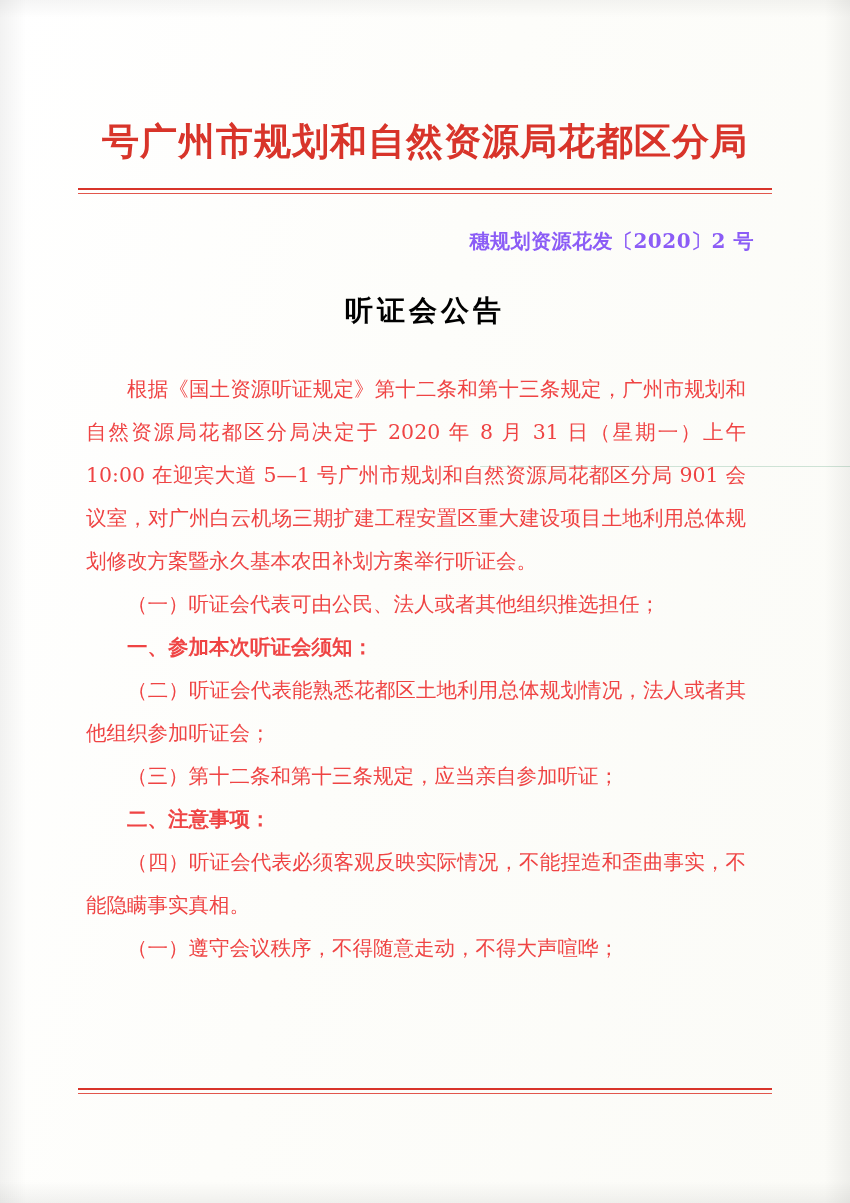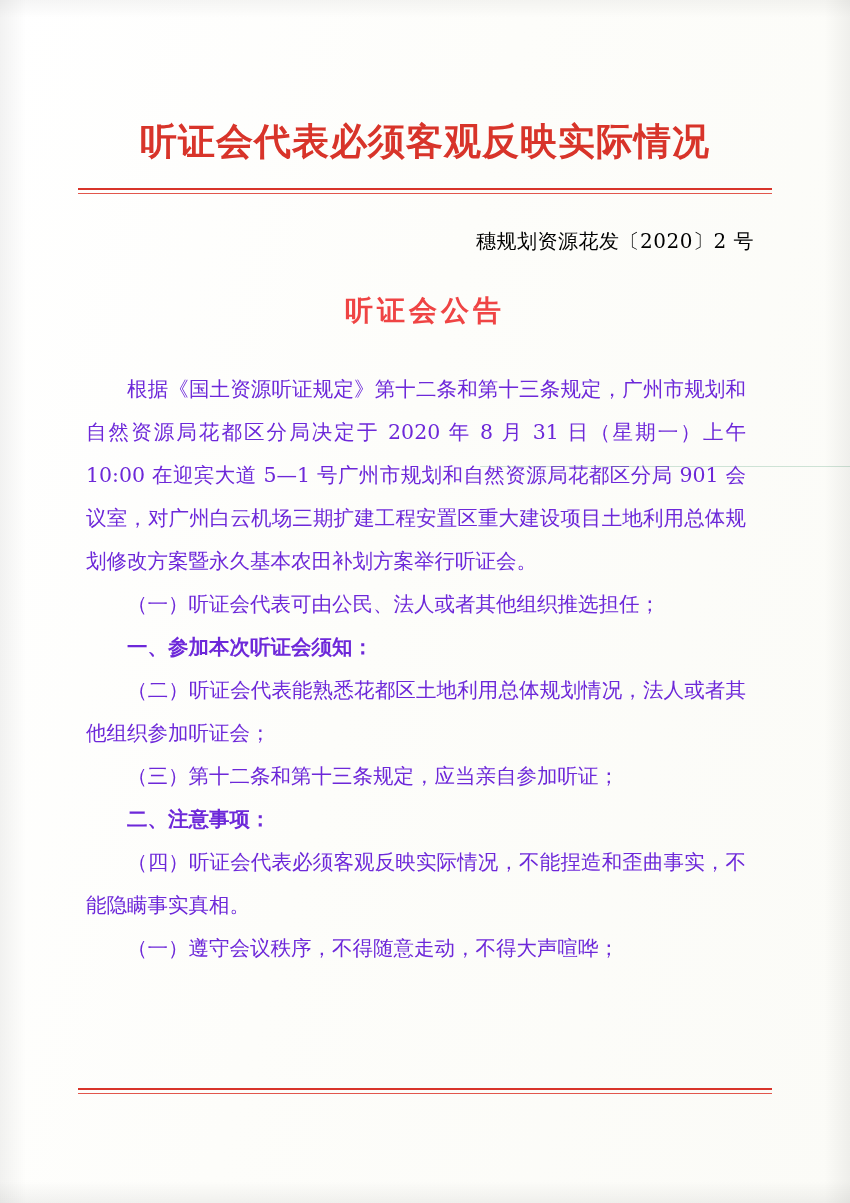--- a/index.html
+++ b/index.html
@@ -77,49 +77,49 @@
   
   .doc-number {
     position: absolute;
     top: 228px;
     left: 0;
     width: 694px;
     text-align: right;
     padding-right: 18px;
     box-sizing: border-box;
     font-size: 20px;
-    font-weight: normal;
+    font-weight: bold;
     letter-spacing: 0.5px;
-    color: #000000;
+    color: #8b5cf6;
   }
 
   
   .doc-title {
     position: absolute;
     top: 292px;
     left: 0;
     width: 694px;
     text-align: center;
     font-size: 28px;
     font-weight: bold;
     letter-spacing: 4px;
-    color: #ef4444;
+    color: #000000;
   }
 
   
   .body-text {
     position: absolute;
     top: 368px;
     left: 8px;
     width: 660px;
     font-size: 20.5px;
     line-height: 43px;
     text-align: justify;
     text-justify: inter-ideograph;
-    color: #6d28d9;
+    color: #ef4444;
   }
   .para {
     margin: 0;
     text-indent: 2em;
   }
   .para.sec {
     text-indent: 2em;
     font-weight: bold;
   }
 
@@ -161,21 +161,21 @@
 </style>
 </head>
 <body>
 
 <div class="page">
   <div class="paper-tint"></div>
 
   <div class="content">
 
     <div class="masthead">
-      <div class="masthead-title">听证会代表必须客观反映实际情况</div>
+      <div class="masthead-title">号广州市规划和自然资源局花都区分局</div>
     </div>
 
     <div class="rule-double rule-top">
       <div class="r1"></div>
       <div class="r2"></div>
     </div>
 
     <div class="doc-number">穗规划资源花发〔2020〕2 号</div>
 
     <div class="doc-title">听证会公告</div>

